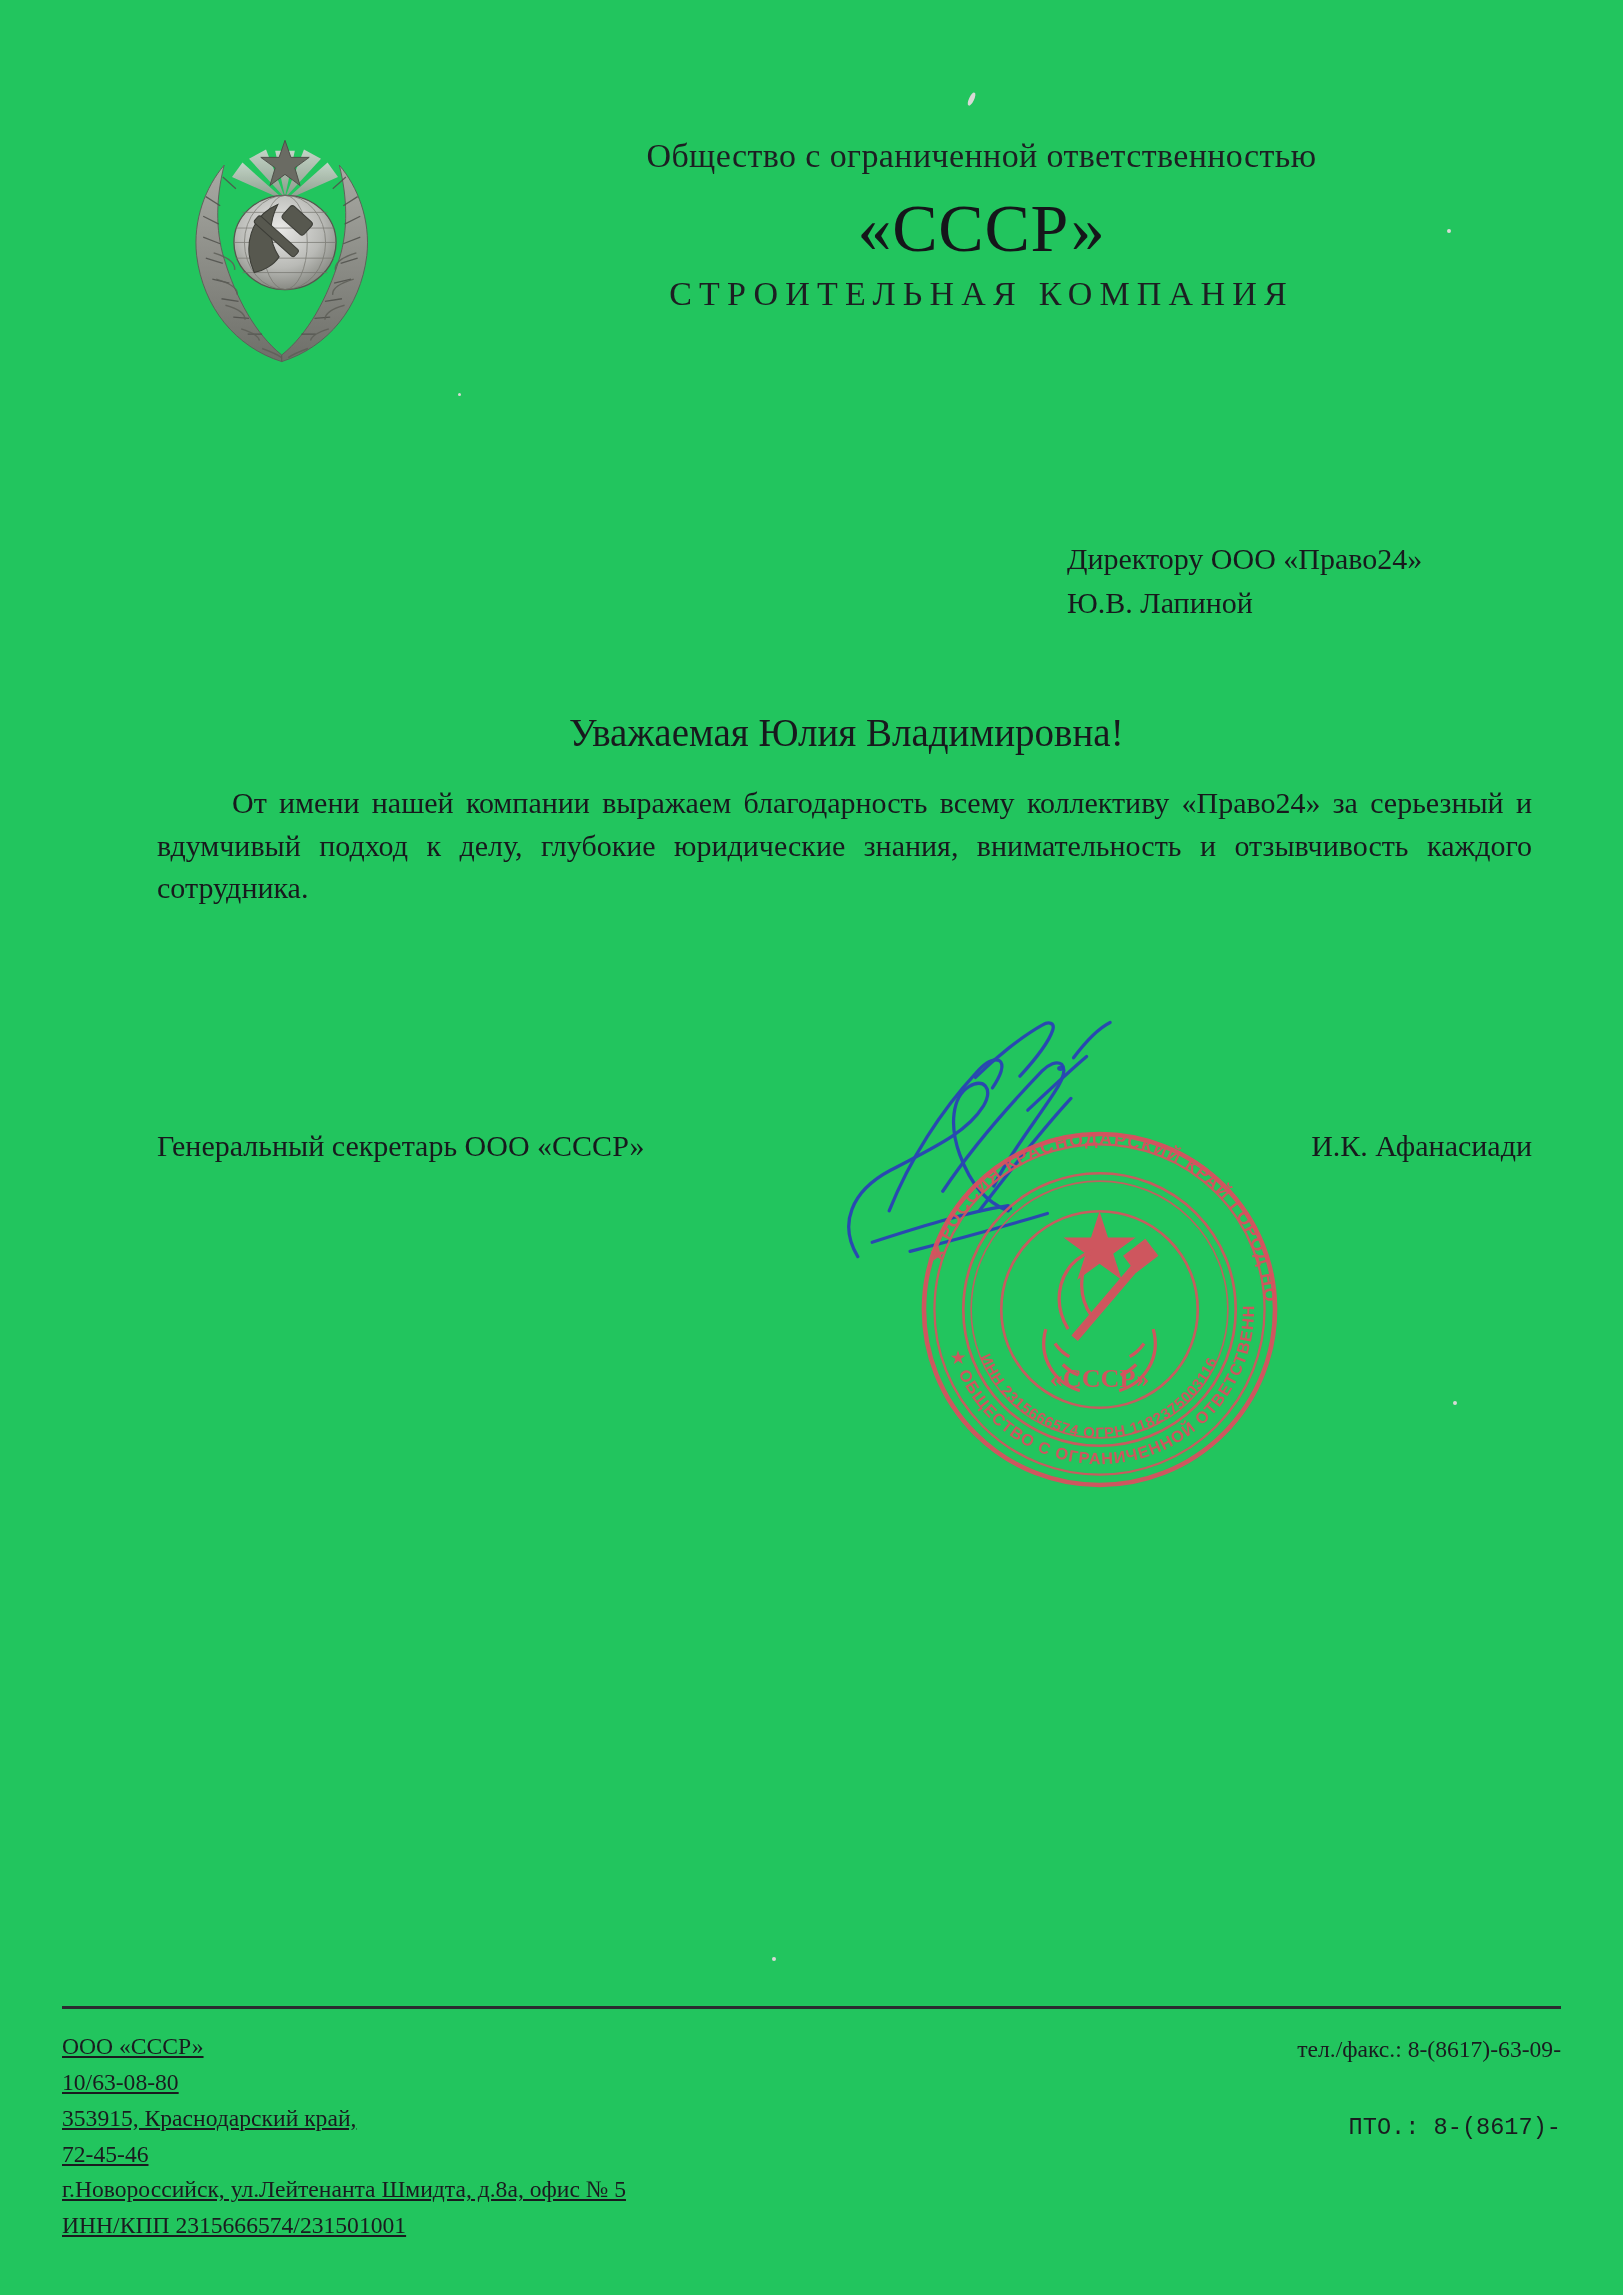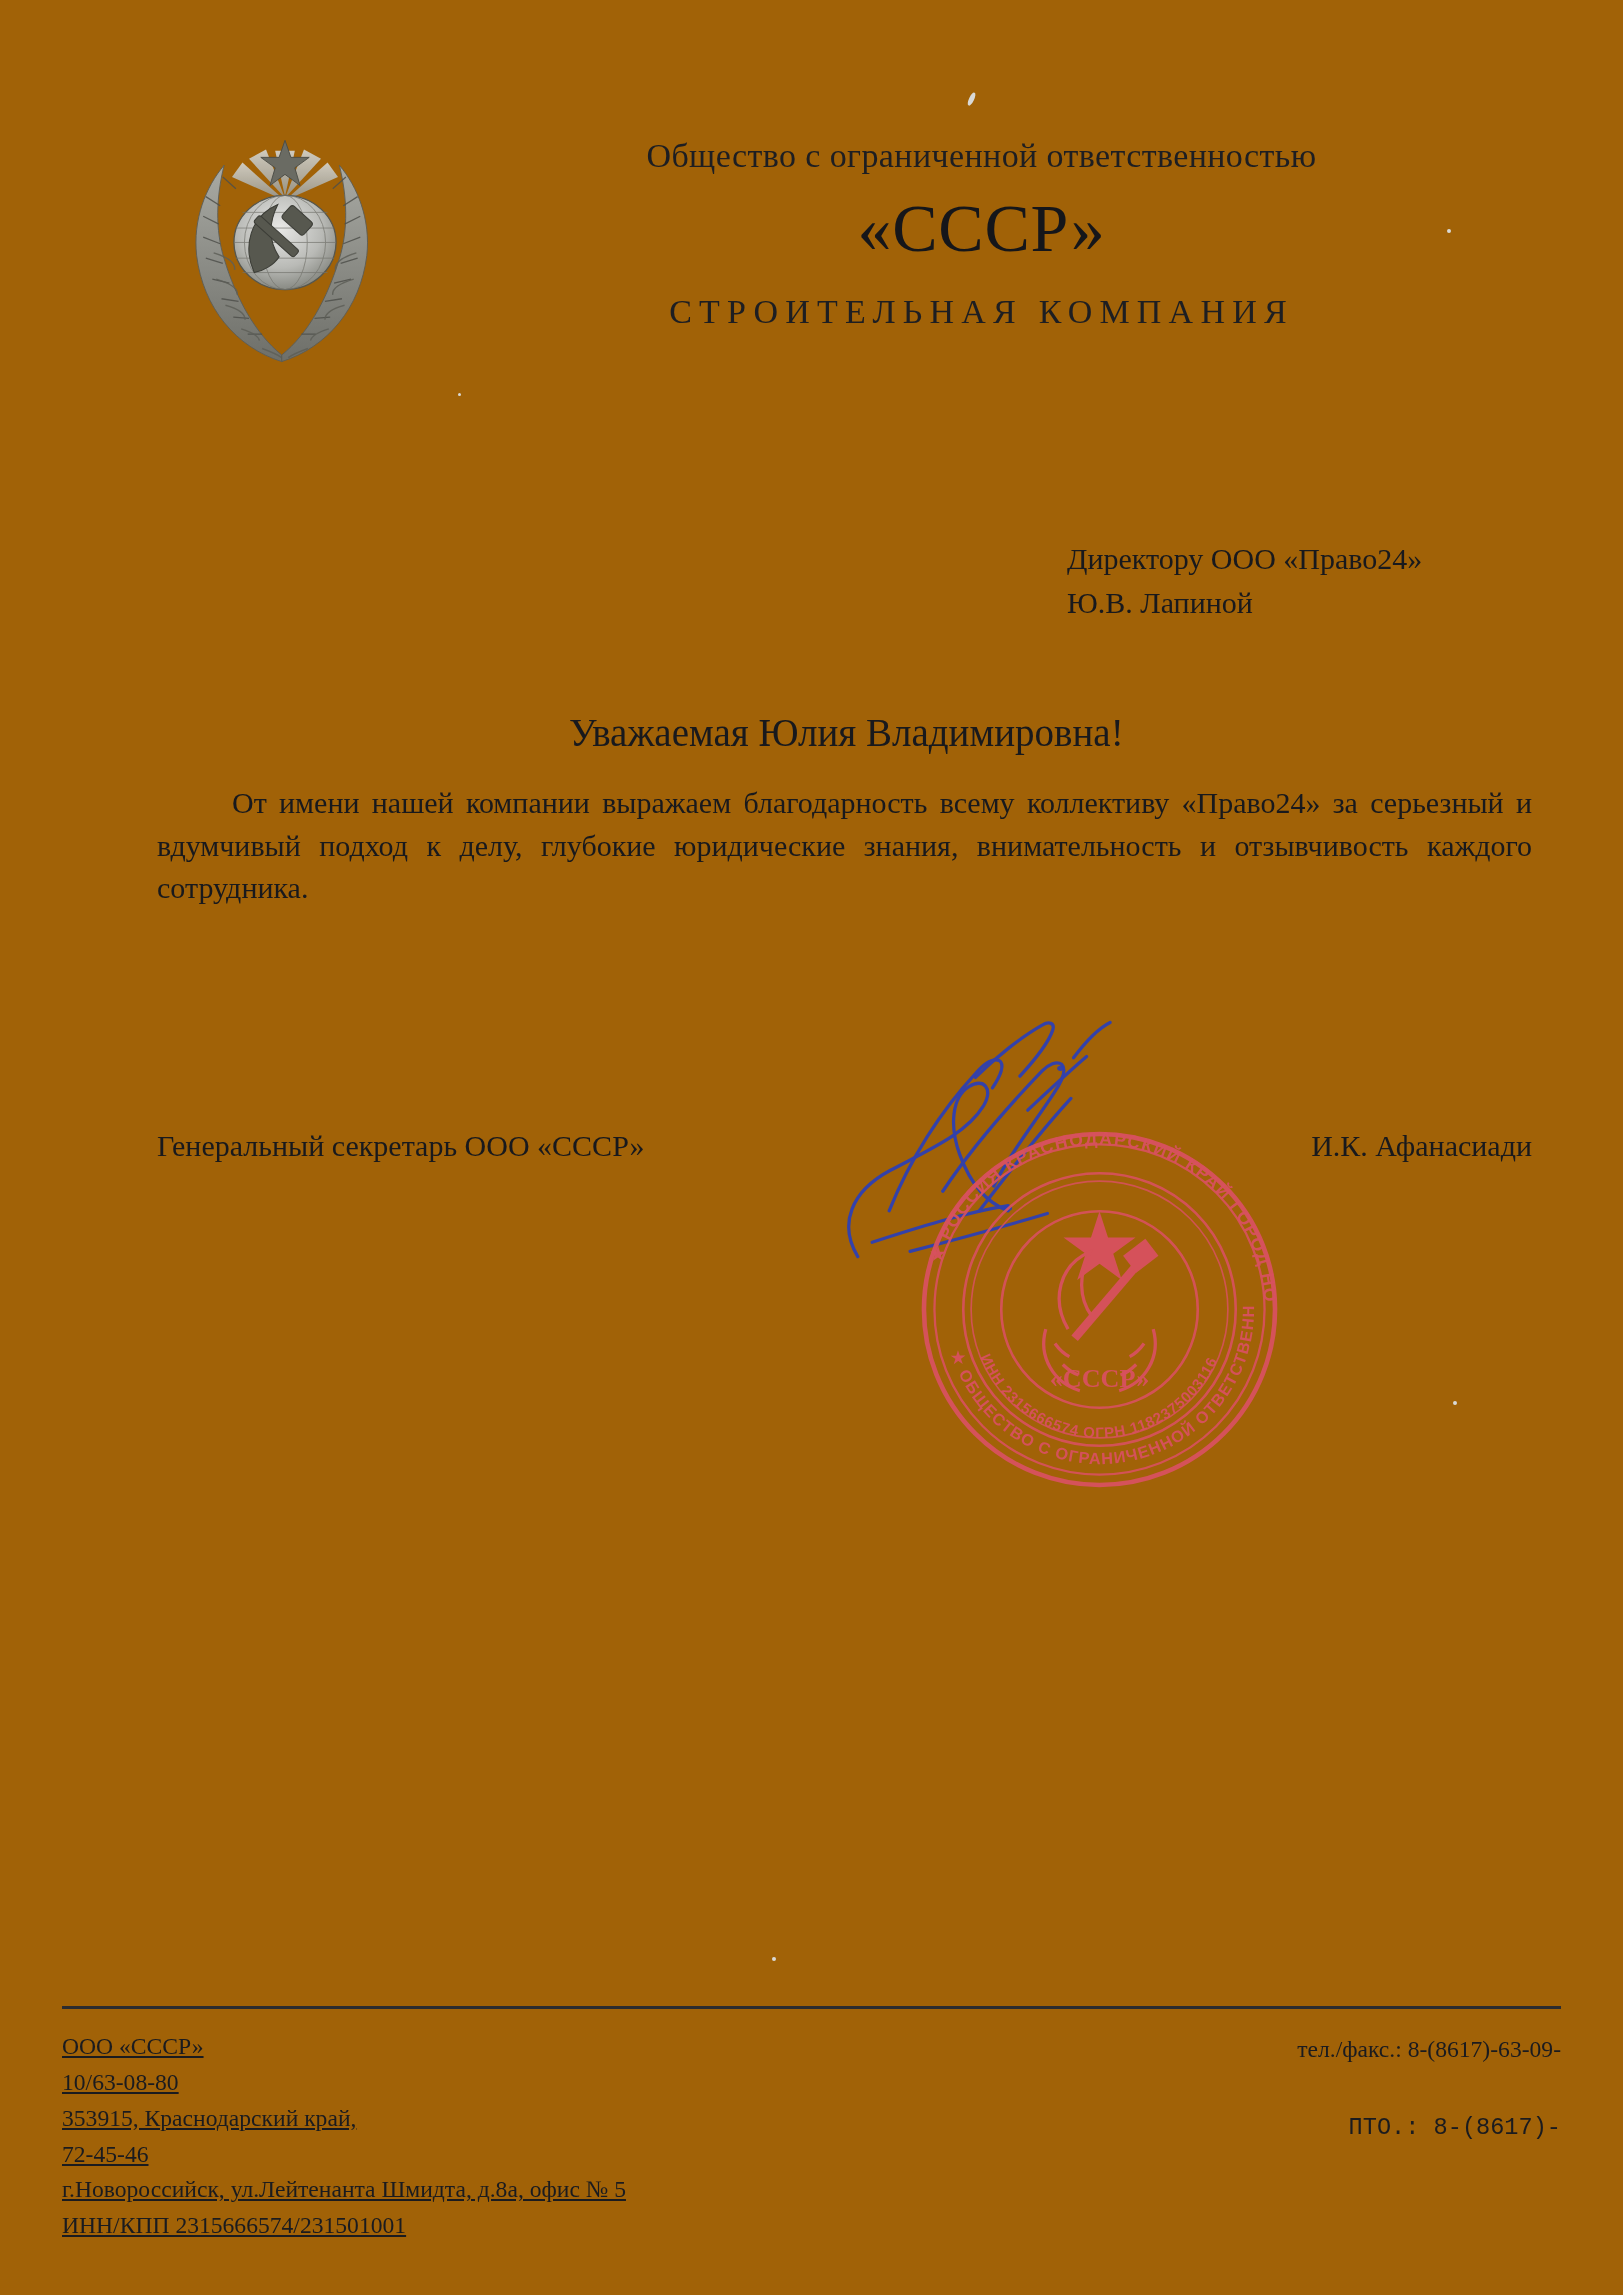--- a/index.html
+++ b/index.html
@@ -11,21 +11,21 @@
     width: 1623px;
     height: 2295px;
     position: relative;
     font-family: "Liberation Serif", serif;
     color: #16171b;
     overflow: hidden;
   }
   .page {
     position: absolute;
     inset: 0;
-    background: #a16207;
+    background: #22c55e;
   }
 
   
   .letterhead {
     position: absolute;
     left: 0;
     top: 98px;
     width: 1623px;
     height: 308px;
   }
@@ -53,21 +53,21 @@
   }
   .head-line2 {
     font-size: 68px;
     margin-top: 14.4px;
     letter-spacing: 0.7px;
     color: #15161a;
     font-weight: 400;
   }
   .head-line3 {
     font-size: 34px;
-    margin-top: 25px;
+    margin-top: 7px;
     letter-spacing: 7.2px;
     color: #1d1e22;
   }
 
   
   .addressee {
     position: absolute;
     left: 1067px;
     top: 537px;
     font-size: 30px;

